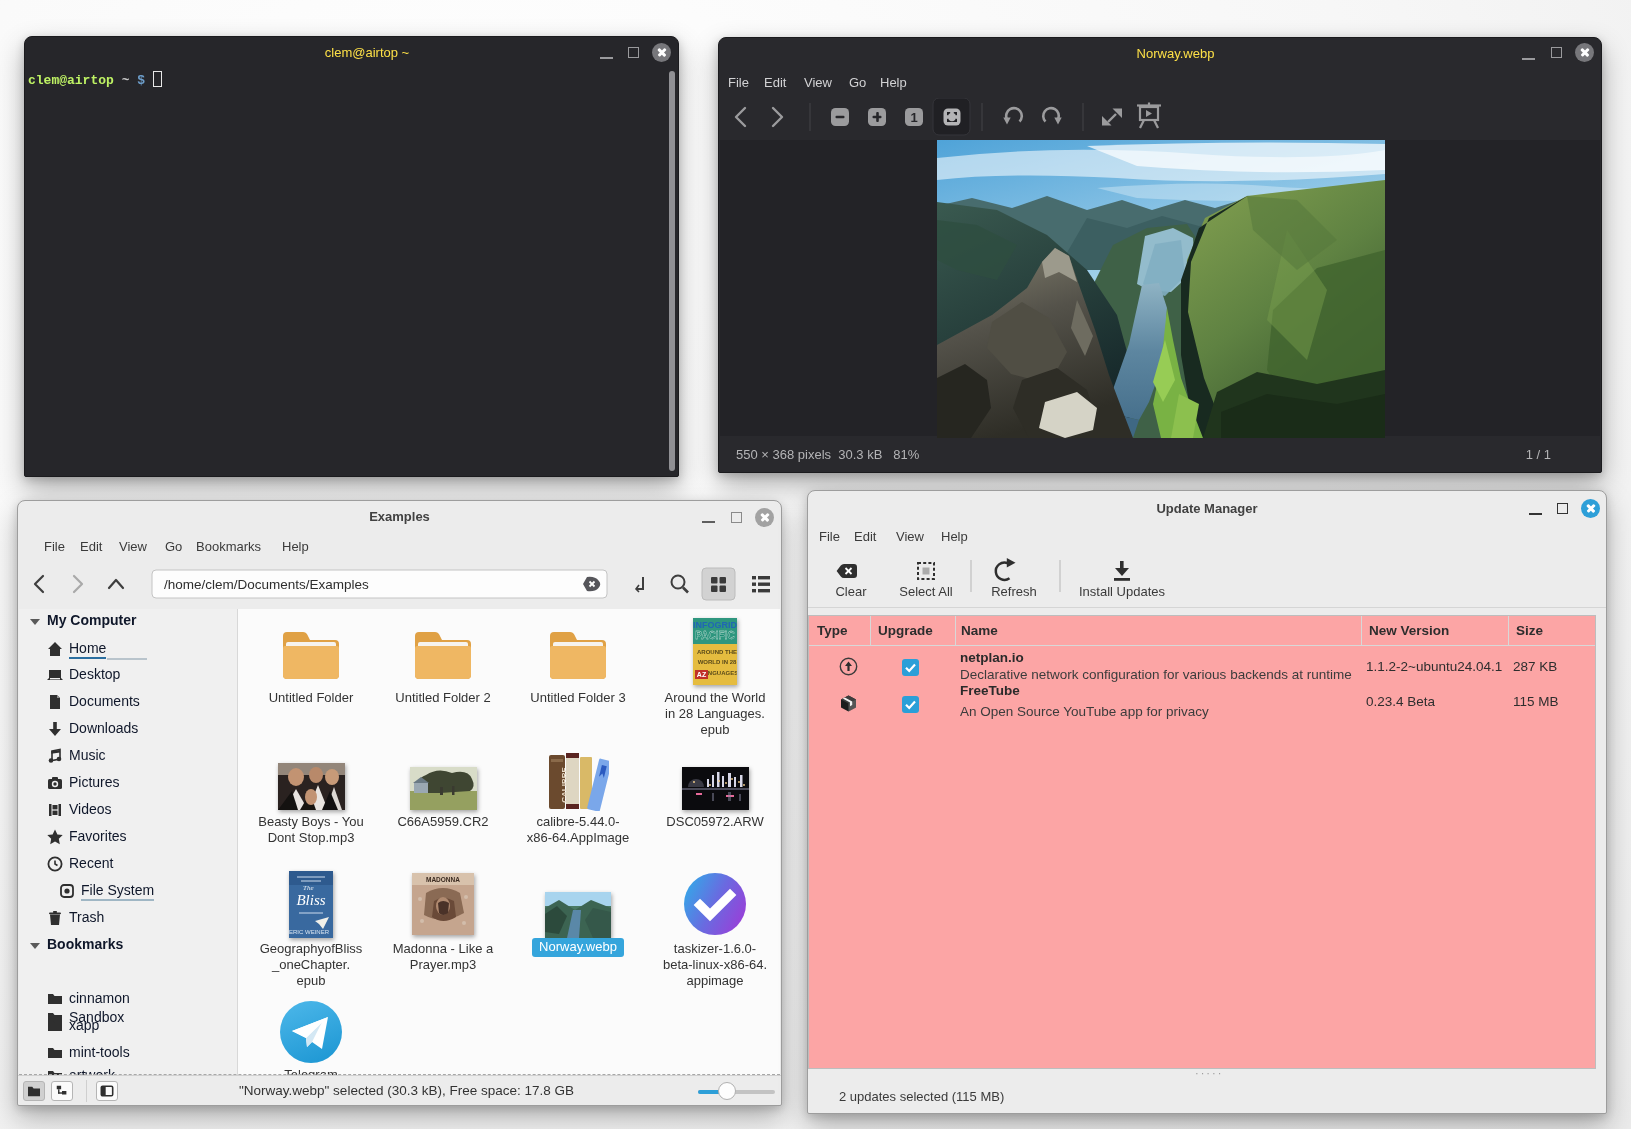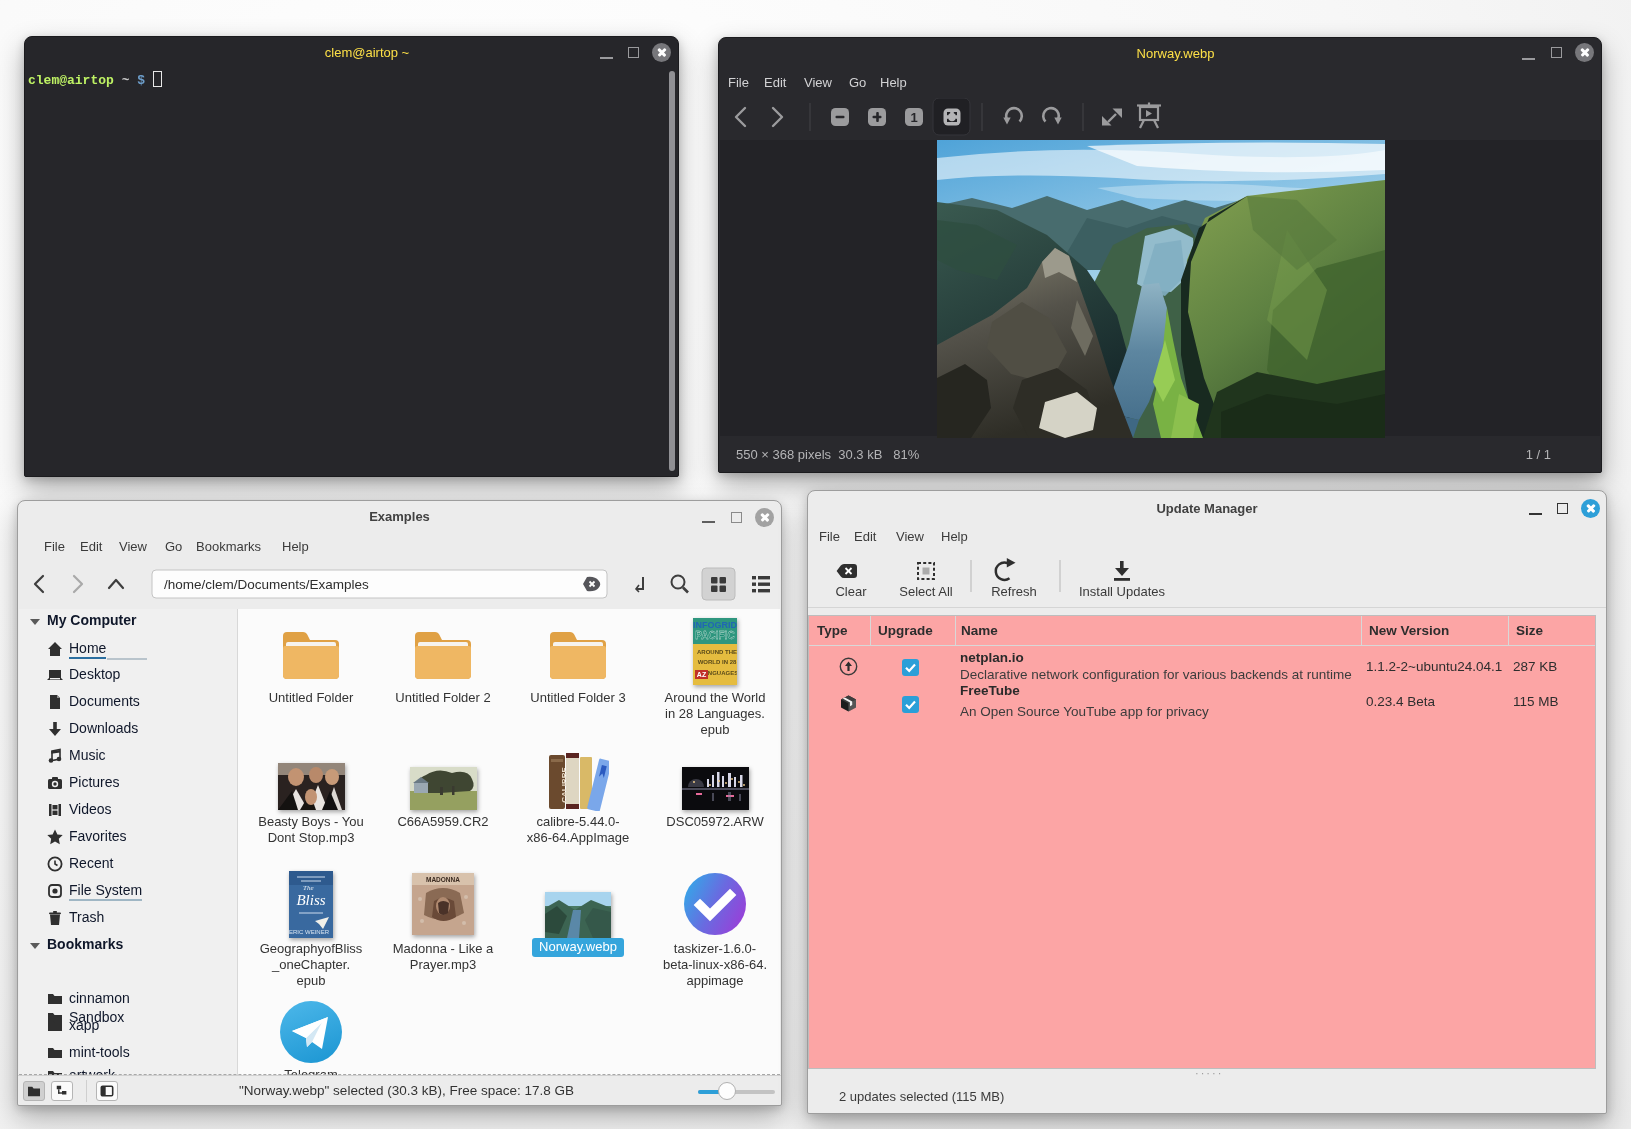--- a/index.html
+++ b/index.html
@@ -349,21 +349,21 @@
           </svg>
           <span class="lbl">Favorites</span>
         </div>
       <div class="srow" style="top:242px;">
           <svg width="16" height="16" viewBox="0 0 16 16">
             <circle cx="8" cy="8" r="6.6" fill="none" stroke="#2f2f2f" stroke-width="1.8"></circle>
             <path d="M8 4.5 L8 8 L10.5 9.5" fill="none" stroke="#2f2f2f" stroke-width="1.6"></path>
           </svg>
           <span class="lbl">Recent</span>
         </div>
-      <div class="srow" style="top:269px;">
+      <div class="srow" style="top:269px;margin-left:12px;">
           <svg width="16" height="16" viewBox="0 0 16 16">
             <rect x="2" y="2" width="12" height="12" rx="3" fill="none" stroke="#2f2f2f" stroke-width="1.8"></rect>
             <circle cx="8" cy="8" r="2.6" fill="#2f2f2f"></circle>
           </svg>
           <span class="lbl" style="border-bottom:2px solid #9fb6c4;padding-bottom:1px;">File System</span>
         </div>
       <div class="srow" style="top:296px;">
           <svg width="16" height="16" viewBox="0 0 16 16">
             <path d="M3 4.5 L13 4.5 L12 15 L4 15 Z" fill="#2f2f2f"></path>
             <rect x="2" y="2.4" width="12" height="1.8" rx="0.9" fill="#2f2f2f"></rect>

